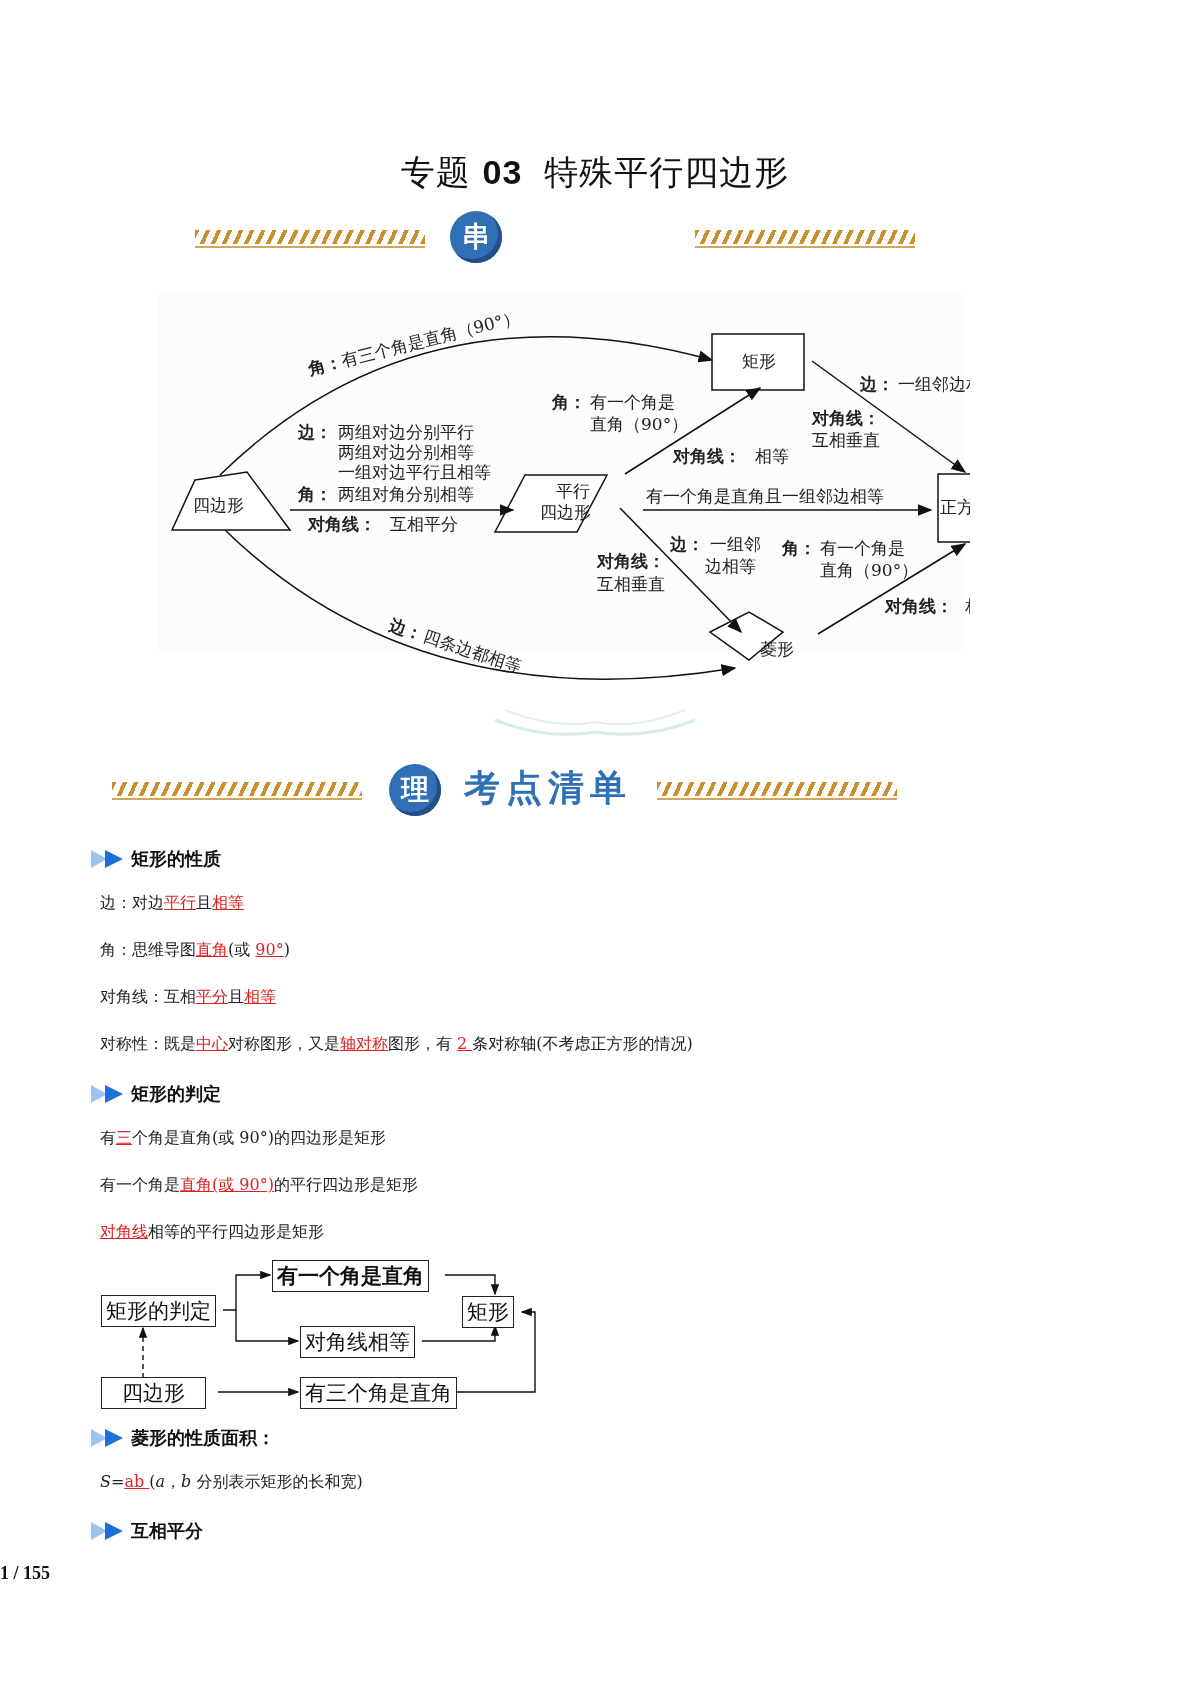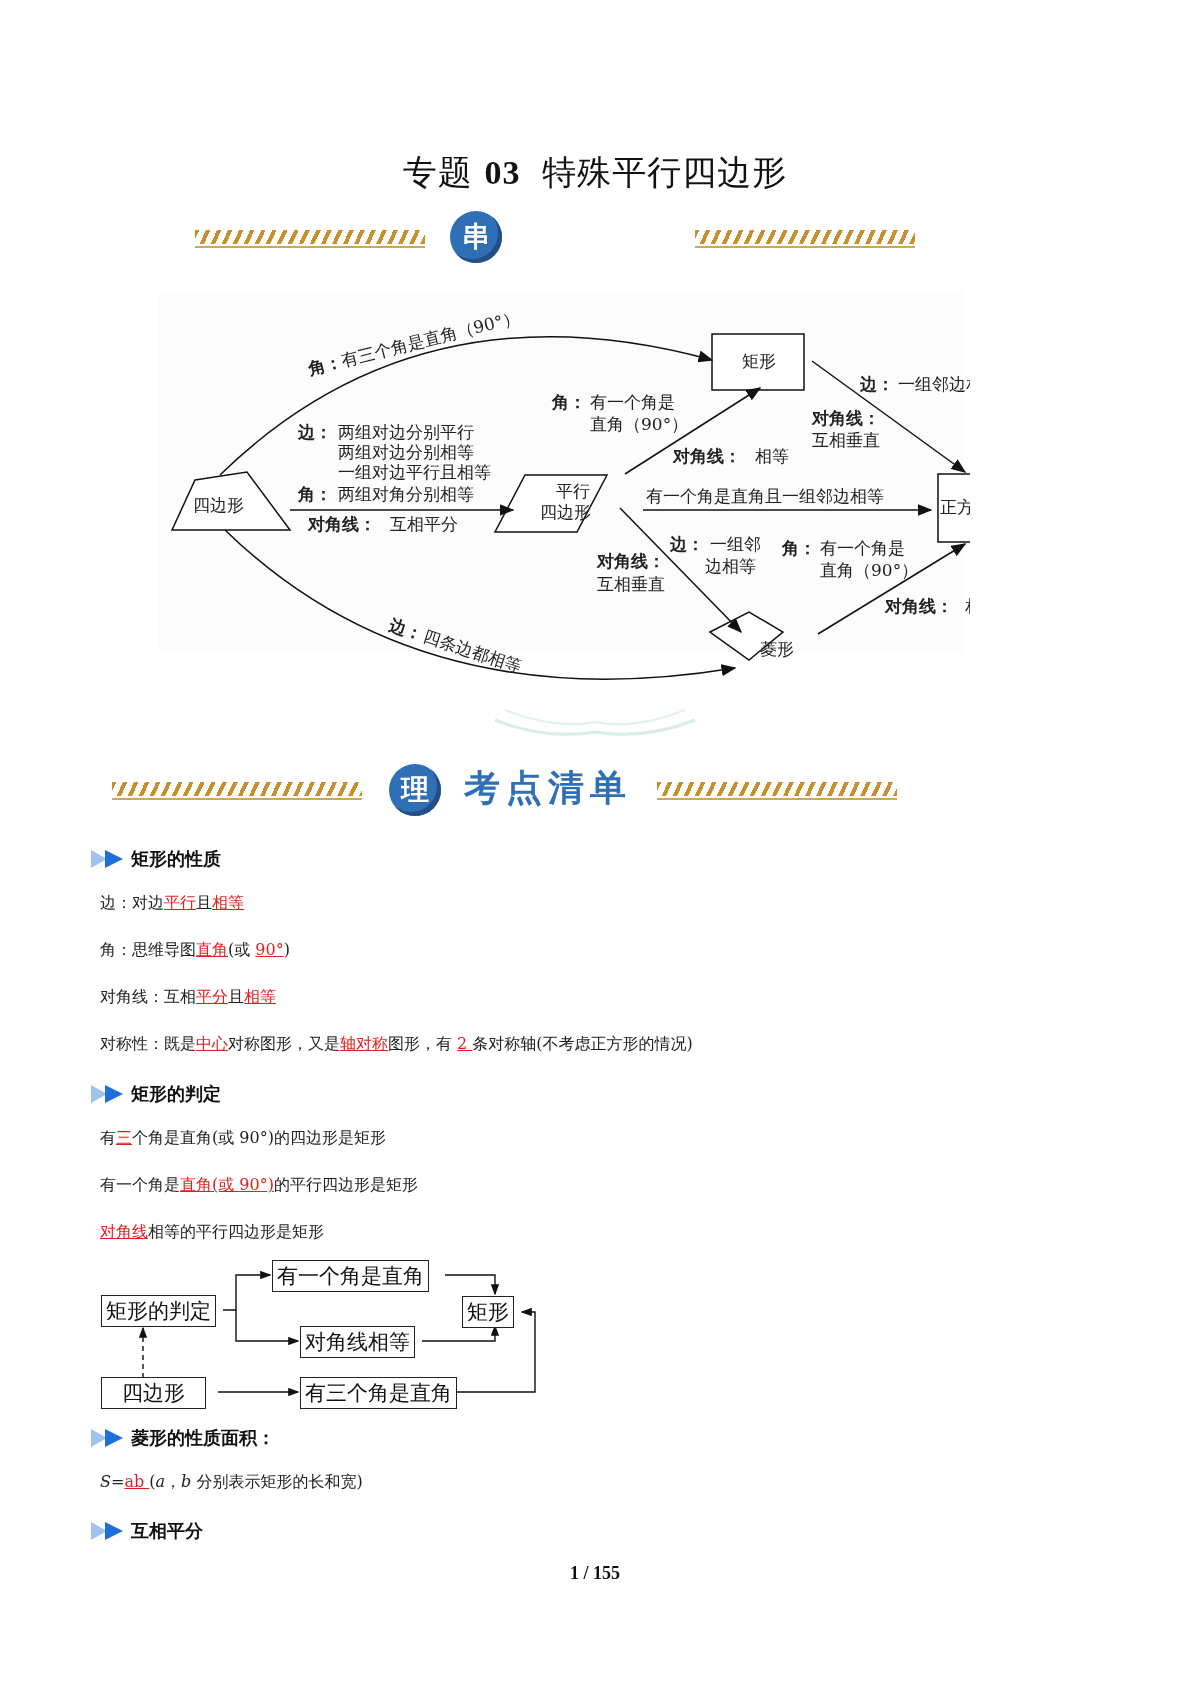--- a/index.html
+++ b/index.html
@@ -1,38 +1,38 @@
 <!DOCTYPE html>
 <html><head>
 <meta charset="utf-8">
 <style>
   html, body { margin:0; padding:0; background:#ffffff; }
   body { width:1190px; height:1683px; position:relative; overflow:hidden;
          font-family:"DejaVu Serif","Liberation Serif",serif; color:#222; }
   .abs { position:absolute; }
   .title { left:0; width:1190px; top:150px; text-align:center; font-size:34px; letter-spacing:1px; color:#111; }
-  .title .num { font-family:Liberation Serif, serif; font-weight:bold; }
+  .title .num { font-family:Liberation Sans, sans-serif; font-weight:bold; }
   .banner { height:60px; }
   .stripe { position:absolute; height:14px; top:22px;
             background:repeating-linear-gradient(115deg,#c78f2e 0 4px,transparent 4px 10px); }
   .stripe::after { content:""; position:absolute; left:0; right:0; top:16px; height:2px; background:#c78f2e; opacity:.8; }
   .badge { position:absolute; width:52px; height:52px; border-radius:50%; background:#2f6fb5;
            color:#fff; font-size:28px; font-weight:bold; text-align:center; line-height:52px;
            box-shadow:inset -4px -4px 0 #244f86; font-family:"DejaVu Sans",sans-serif; }
   .btitle { position:absolute; font-size:36px; color:#2f6fb5; letter-spacing:6px; font-weight:bold; top:4px; font-family:"DejaVu Serif",serif; }
   svg text { font-family:"DejaVu Serif","Liberation Serif",serif; }
   .mm-label { font-size:17px; fill:#222; }
   .mm-bold { font-weight:bold; font-family:"DejaVu Sans",sans-serif; }
   .sec-head { left:89px; font-size:18px; font-weight:bold; font-family:"DejaVu Sans",sans-serif; color:#111; display:flex; align-items:center; gap:6px; }
   .chev { width:36px; height:18px; position:relative; }
   .chev span { position:absolute; top:0; width:0; height:0; border-top:9px solid transparent; border-bottom:9px solid transparent; }
   .line { left:100px; font-size:16px; color:#222; white-space:nowrap; }
   .red { color:#e02020; text-decoration:underline; text-decoration-color:#e02020; }
   .ital { font-style:italic; }
-  .pageno { left:0; width:1190px; top:1563px; text-align:center; font-weight:bold; font-size:18px; font-family:"Liberation Serif",serif; color:#111; }
+  .pageno { left:0; width:1190px; top:1563px; text-align:left; font-weight:bold; font-size:18px; font-family:"Liberation Serif",serif; color:#111; }
   .fbox { position:absolute; border:1.5px solid #222; background:#fff; font-size:21px; padding:0 4px; line-height:30px; white-space:nowrap; color:#111; }
 </style>
 </head>
 <body>
 
 <div class="abs title">
   <span>专题</span>
   <span class="num">03</span>
   <span style="margin-left:10px">特殊平行四边形</span>
 </div>
@@ -177,21 +177,21 @@
     </defs>
     <path d="M123,48 L136,48 L136,13 L170,13" fill="none" stroke="#111" stroke-width="1.4" marker-end="url(#ah2)"></path>
     <path d="M136,48 L136,79 L198,79" fill="none" stroke="#111" stroke-width="1.4" marker-end="url(#ah2)"></path>
     <path d="M345,13 L395,13 L395,32" fill="none" stroke="#111" stroke-width="1.4" marker-end="url(#ah2)"></path>
     <path d="M322,79 L395,79 L395,64" fill="none" stroke="#111" stroke-width="1.4" marker-end="url(#ah2)"></path>
     <path d="M43,116 L43,66" fill="none" stroke="#111" stroke-width="1.4" stroke-dasharray="5,4" marker-end="url(#ah2)"></path>
     <path d="M118,130 L198,130" fill="none" stroke="#111" stroke-width="1.4" marker-end="url(#ah2)"></path>
     <path d="M355,130 L435,130 L435,50 L422,50" fill="none" stroke="#111" stroke-width="1.4" marker-end="url(#ah2)"></path>
   </svg>
   <div class="fbox" style="left:1px; top:33px;">矩形的判定</div>
-  <div class="fbox" style="left:172px; top:-2px;">有一个角是直角</div>
+  <div class="fbox" style="left:172px; top:-2px;font-weight:bold;">有一个角是直角</div>
   <div class="fbox" style="left:362px; top:34px;">矩形</div>
   <div class="fbox" style="left:200px; top:64px;">对角线相等</div>
   <div class="fbox" style="left:1px; top:115px; padding:0 20px;">四边形</div>
   <div class="fbox" style="left:200px; top:115px;">有三个角是直角</div>
 </div>
 
 <div class="abs sec-head" style="top:1426px;">
   <div class="chev">
     <span style="left:2px; border-left:16px solid #9ec3ee;"></span>
     <span style="left:16px; border-left:18px solid #1e6fd9;"></span>

